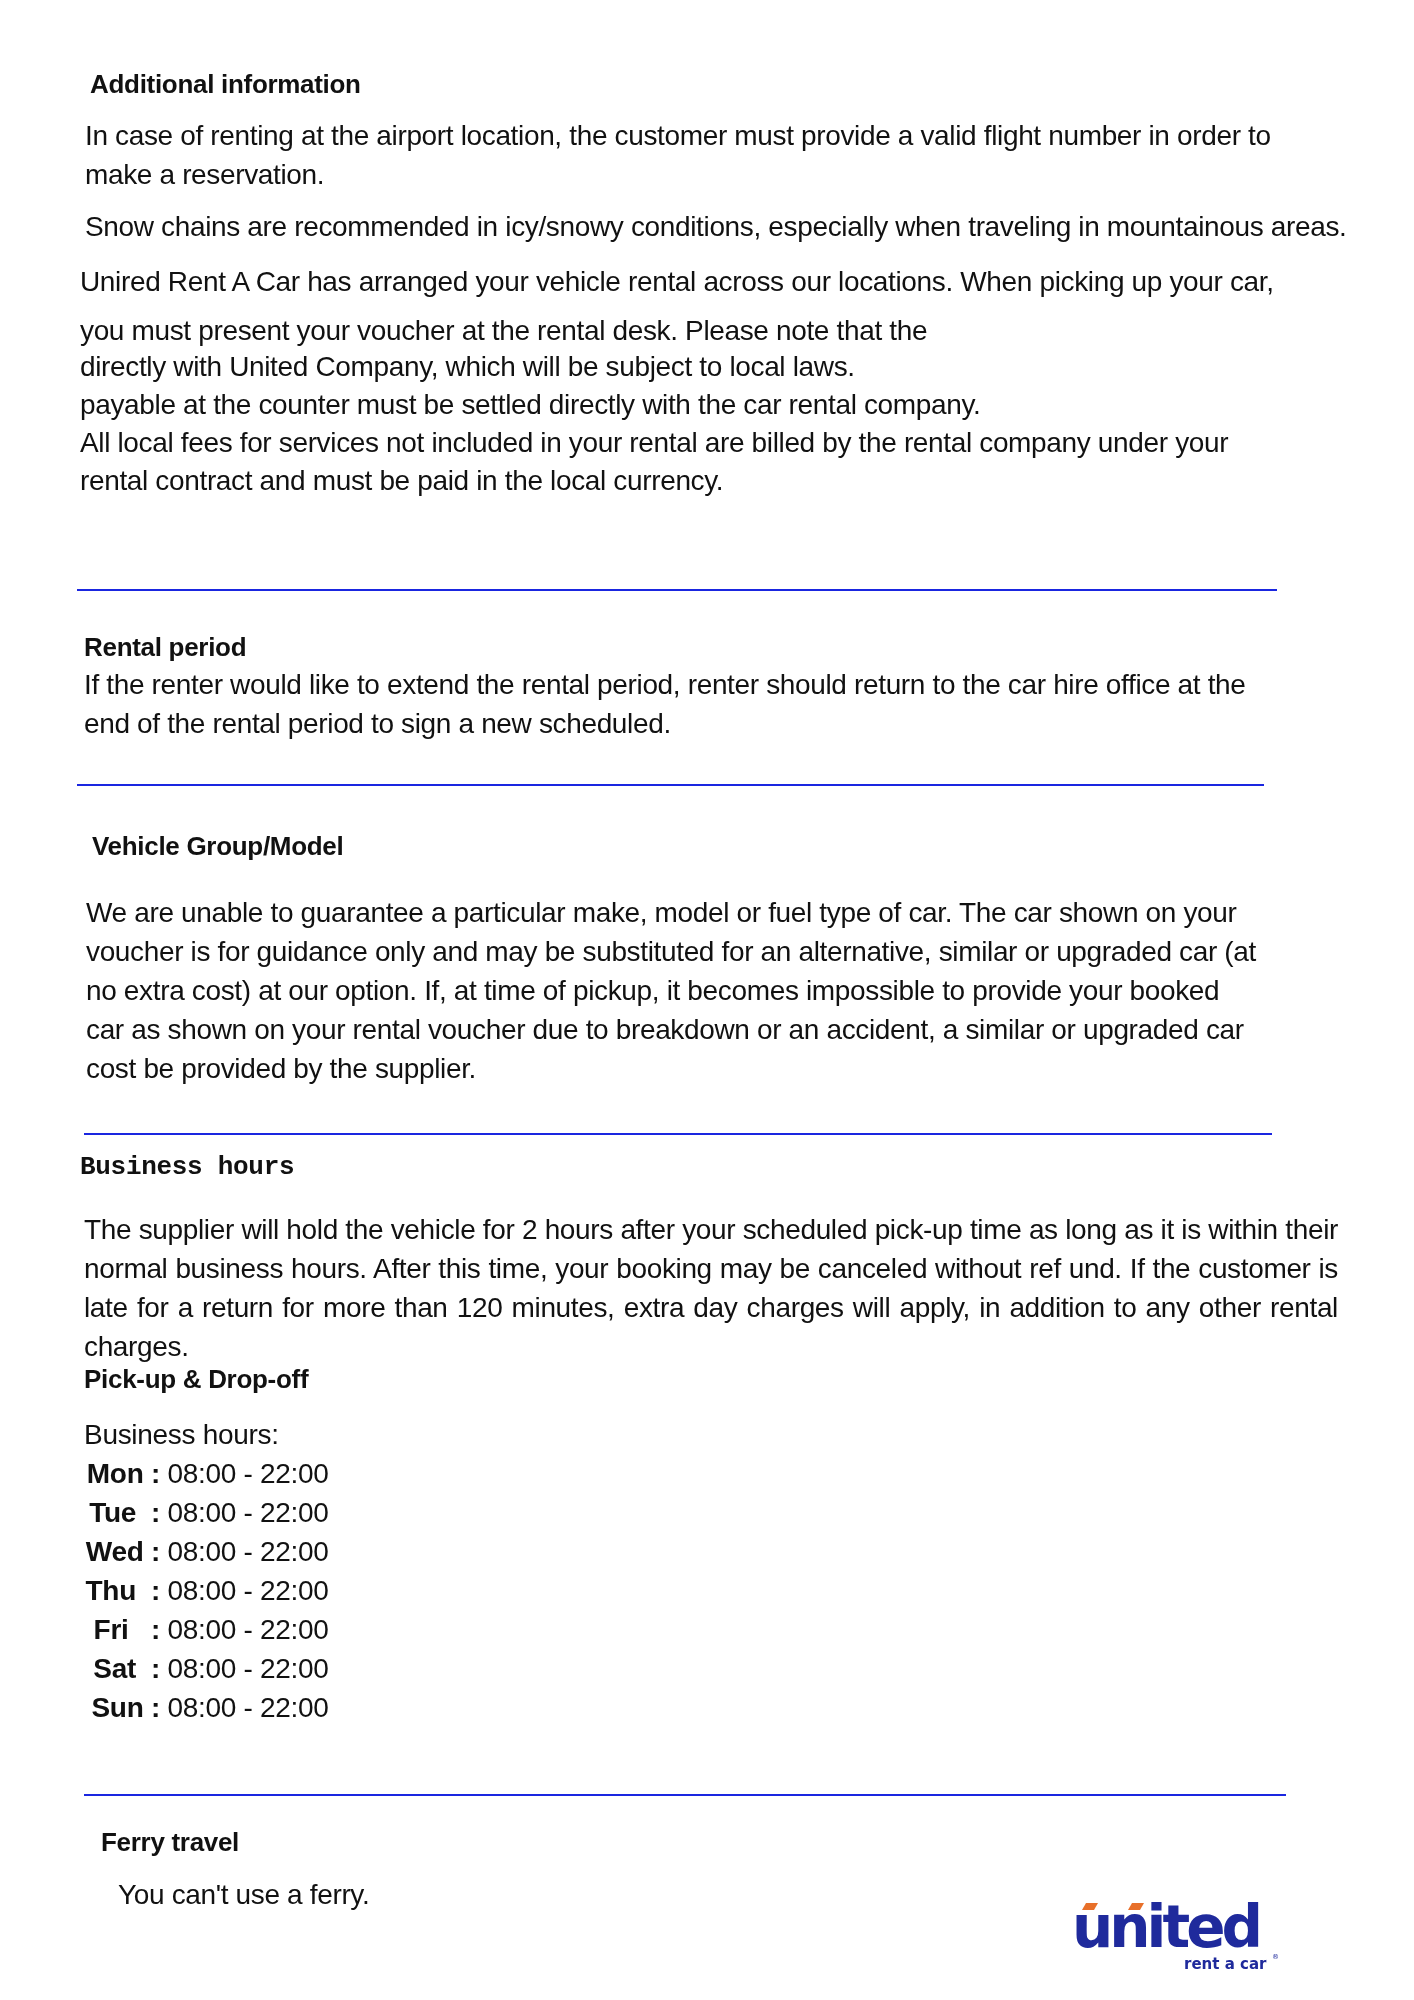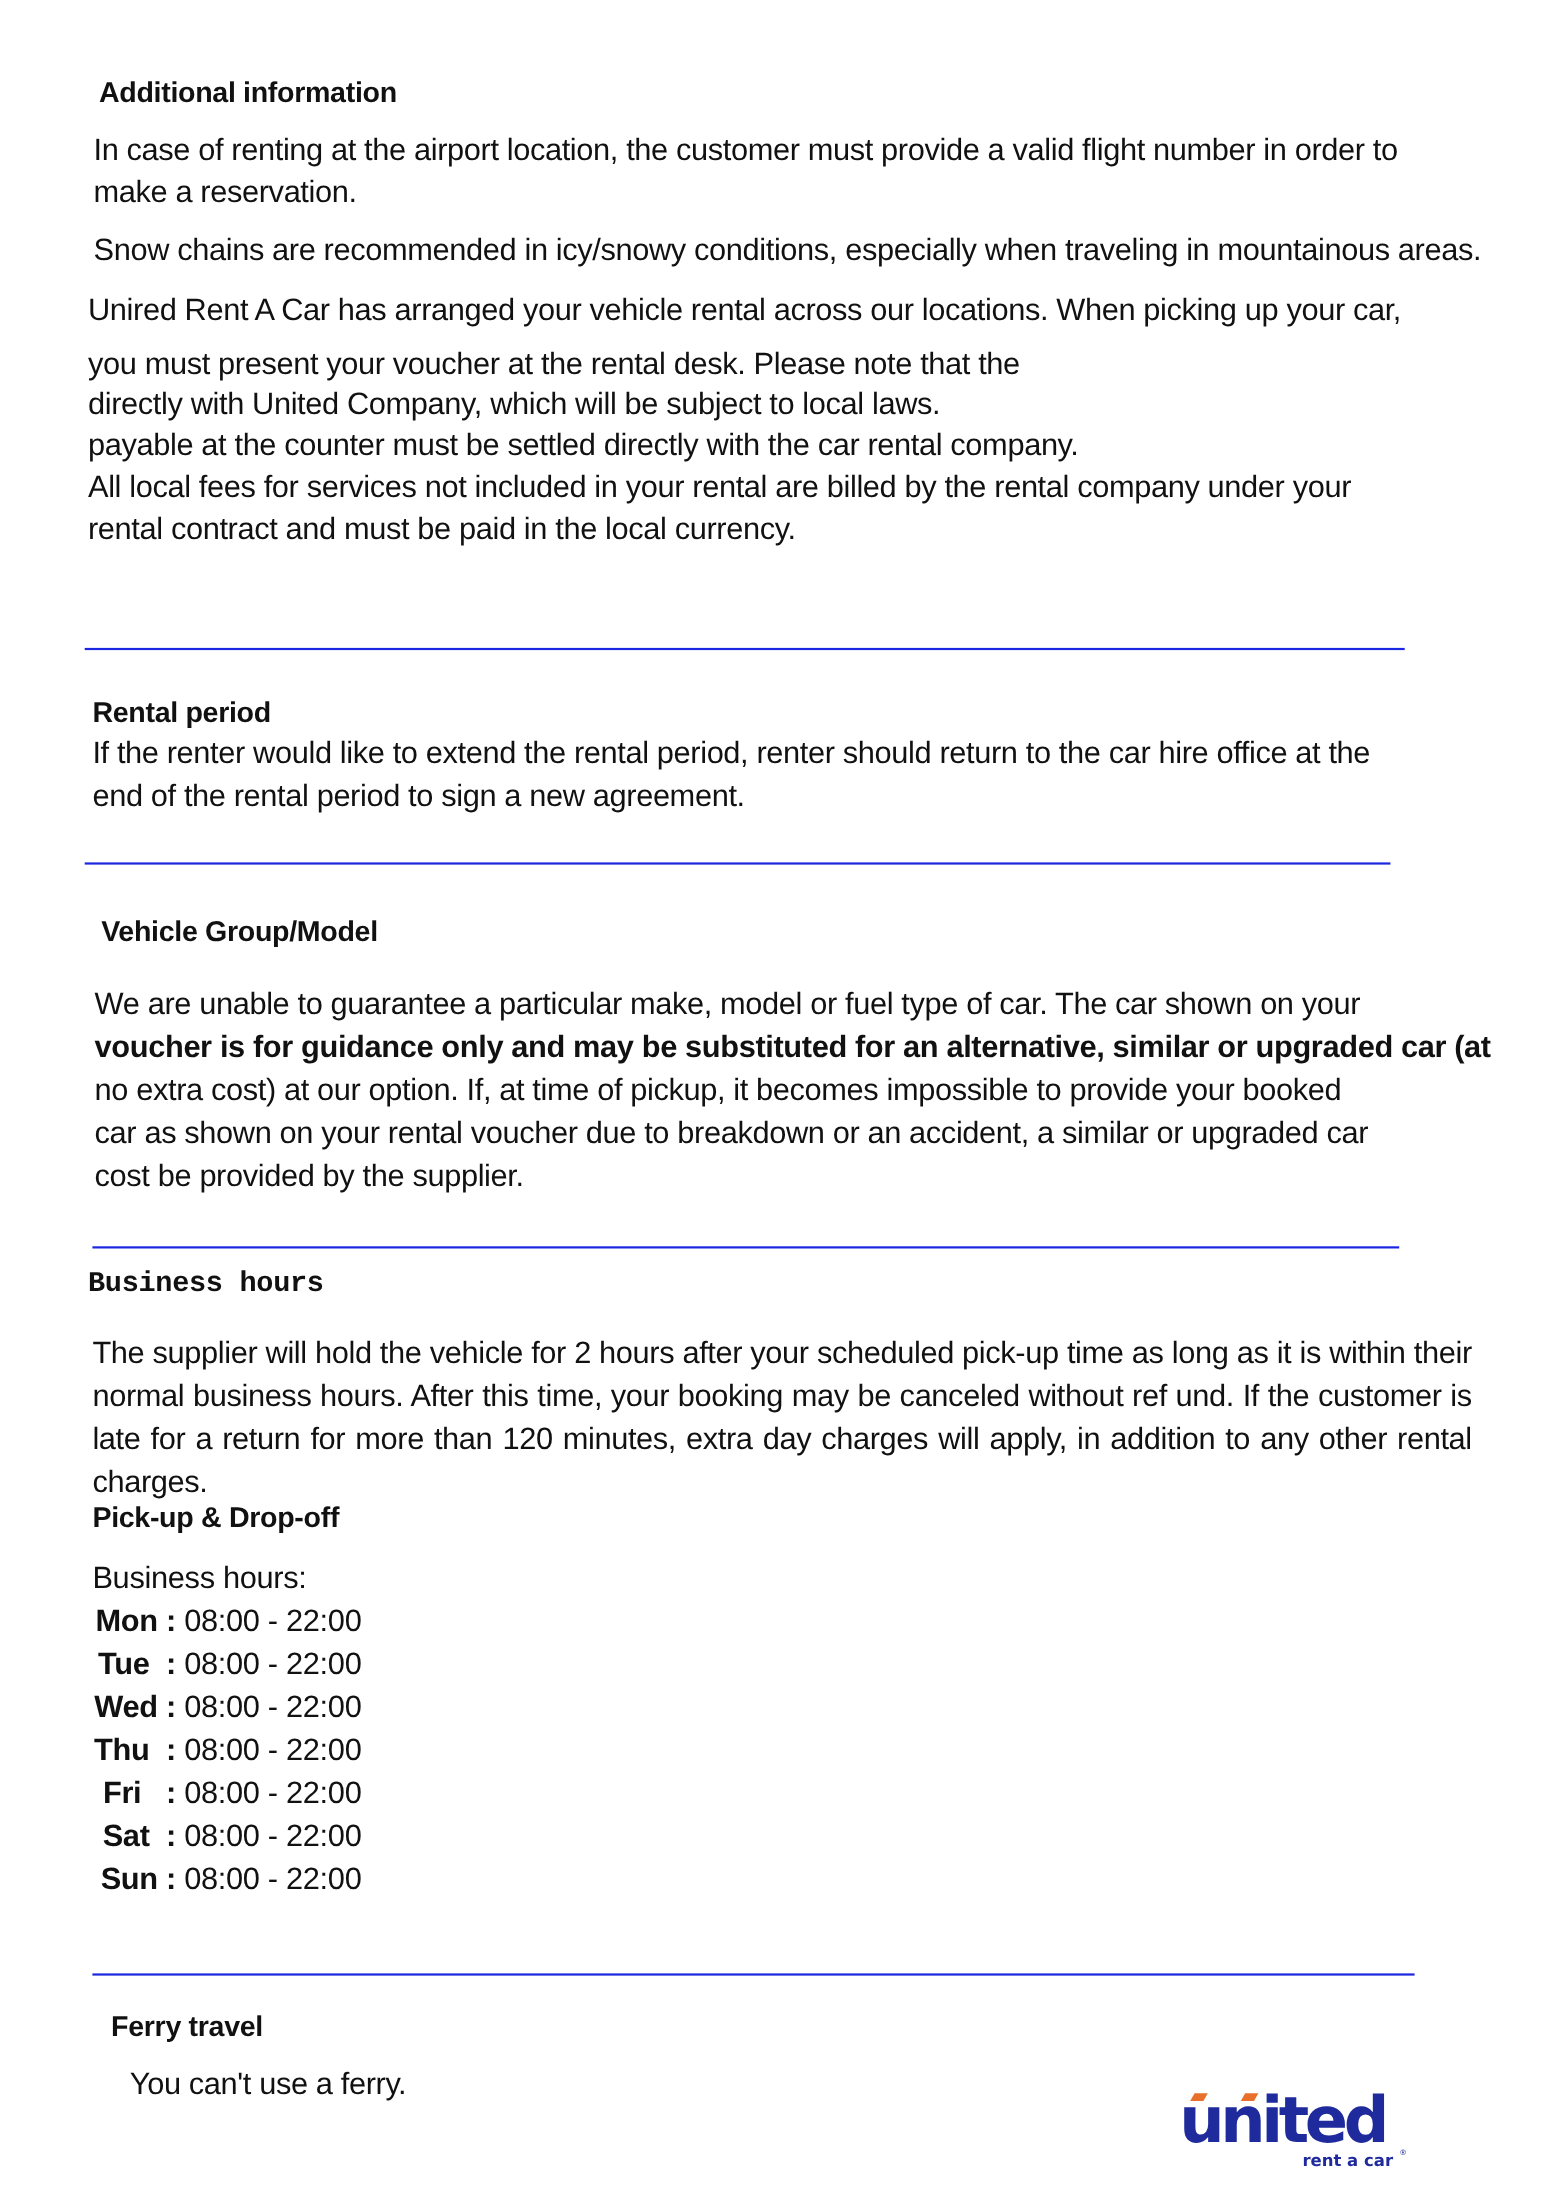--- a/index.html
+++ b/index.html
@@ -34,29 +34,29 @@
   <p class="p tight">payable at the counter must be settled directly with the car rental company.</p>
   <p class="p tight">All local fees for services not included in your rental are billed by the rental company under your</p>
   <p class="p tight">rental contract and must be paid in the local currency.</p>
 </div>
 
 <div class="rule" style="left:77px; top:589px; width:1200px;"></div>
 
 <h3 class="abs h" style="left:84px; top:632px;">Rental period</h3>
 <div class="abs" style="left:84px; top:666px;">
   <p class="p">If the renter would like to extend the rental period, renter should return to the car hire office at the</p>
-  <p class="p">end of the rental period to sign a new agreement.</p>
+  <p class="p">end of the rental period to sign a new scheduled.</p>
 </div>
 
 <div class="rule" style="left:77px; top:784px; width:1187px;"></div>
 
 <h3 class="abs h" style="left:92px; top:831px;">Vehicle Group/Model</h3>
 <div class="abs" style="left:86px; top:893px;">
   <p class="p" style="line-height:39px;">We are unable to guarantee a particular make, model or fuel type of car. The car shown on your</p>
-  <p class="p" style="line-height:39px;font-weight:bold;">voucher is for guidance only and may be substituted for an alternative, similar or upgraded car (at</p>
+  <p class="p" style="line-height:39px;">voucher is for guidance only and may be substituted for an alternative, similar or upgraded car (at</p>
   <p class="p" style="line-height:39px;">no extra cost) at our option. If, at time of pickup, it becomes impossible to provide your booked</p>
   <p class="p" style="line-height:39px;">car as shown on your rental voucher due to breakdown or an accident, a similar or upgraded car</p>
   <p class="p" style="line-height:39px;">cost be provided by the supplier.</p>
 </div>
 
 <div class="rule" style="left:84px; top:1133px; width:1188px;"></div>
 
 <h3 class="abs h" style="left:80px; top:1152px;font-family:Liberation Mono, monospace;">Business hours</h3>
 <p class="abs p justify" style="left:84px; top:1189px; width:1254px; line-height:39px;">The supplier will hold the vehicle for 2 hours after your scheduled pick-up time as long as it is within their normal business hours. After this time, your booking may be canceled without ref und. If the customer is late for a return for more than 120 minutes, extra day charges will apply, in addition to any other rental charges.</p>
 

